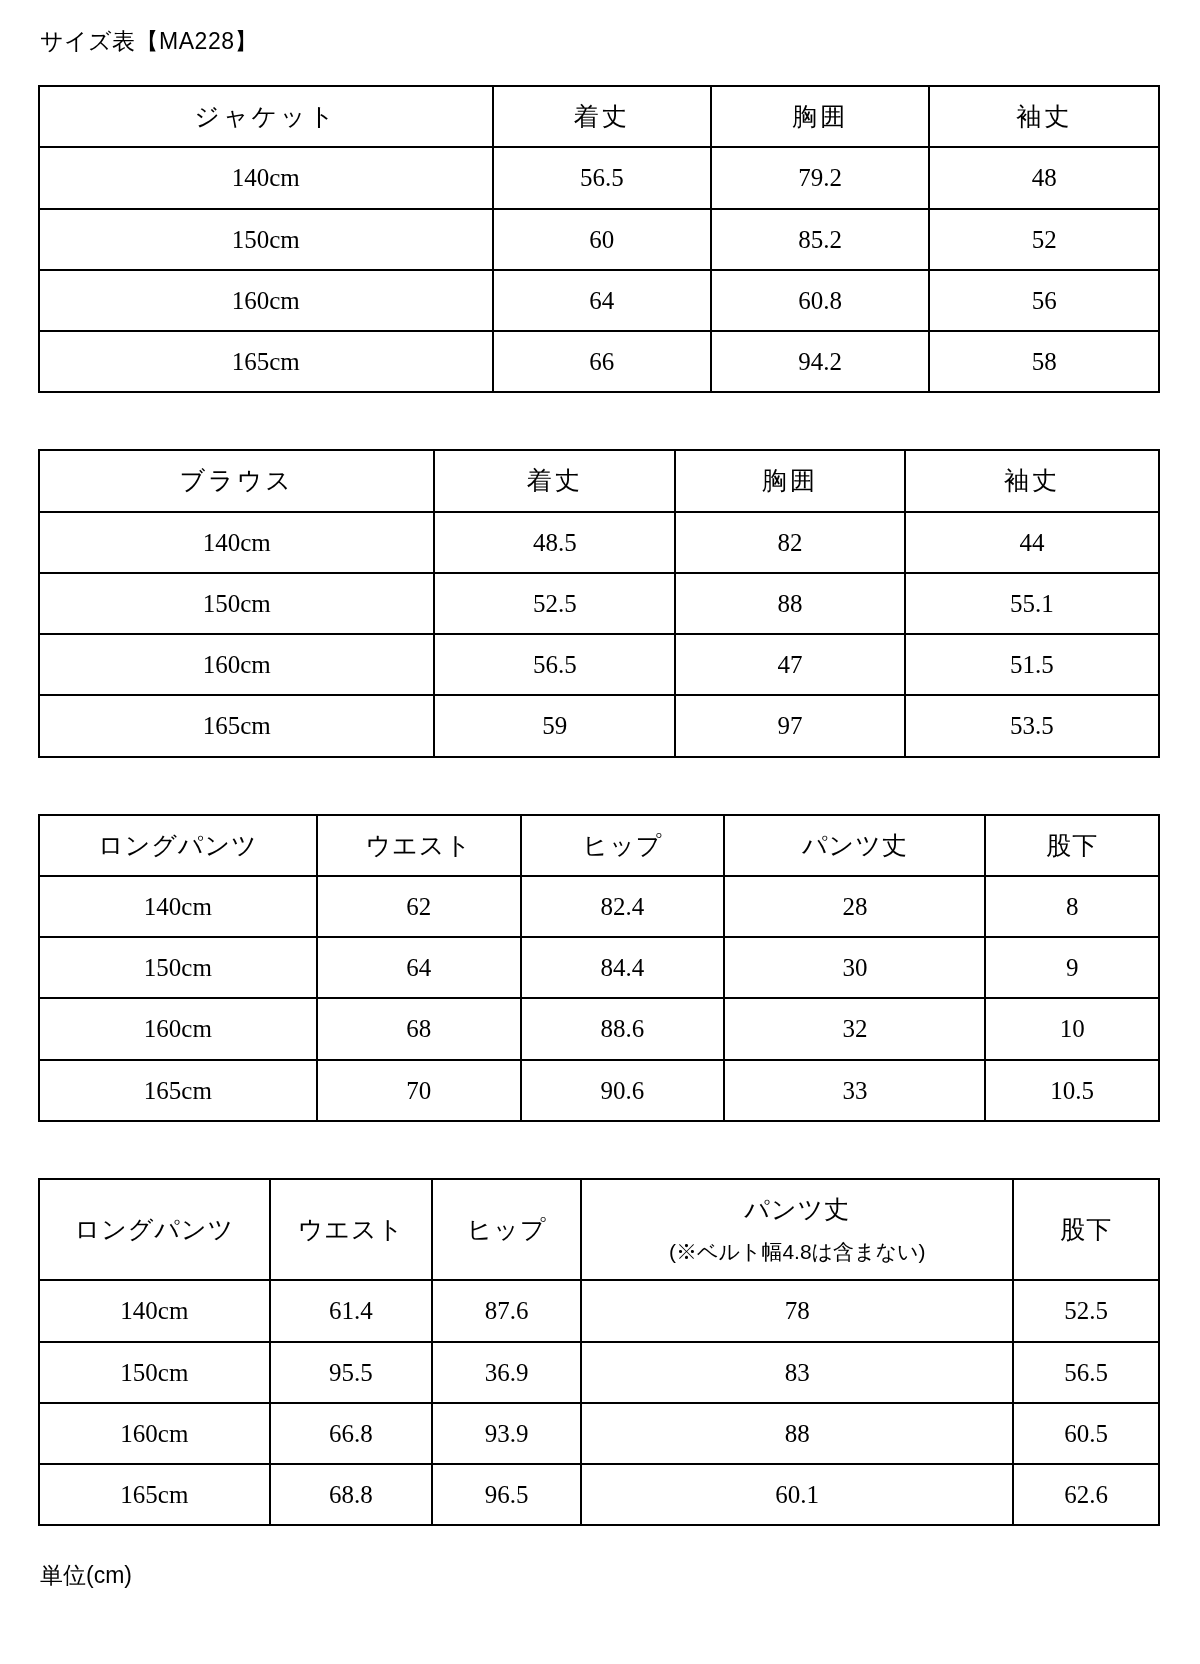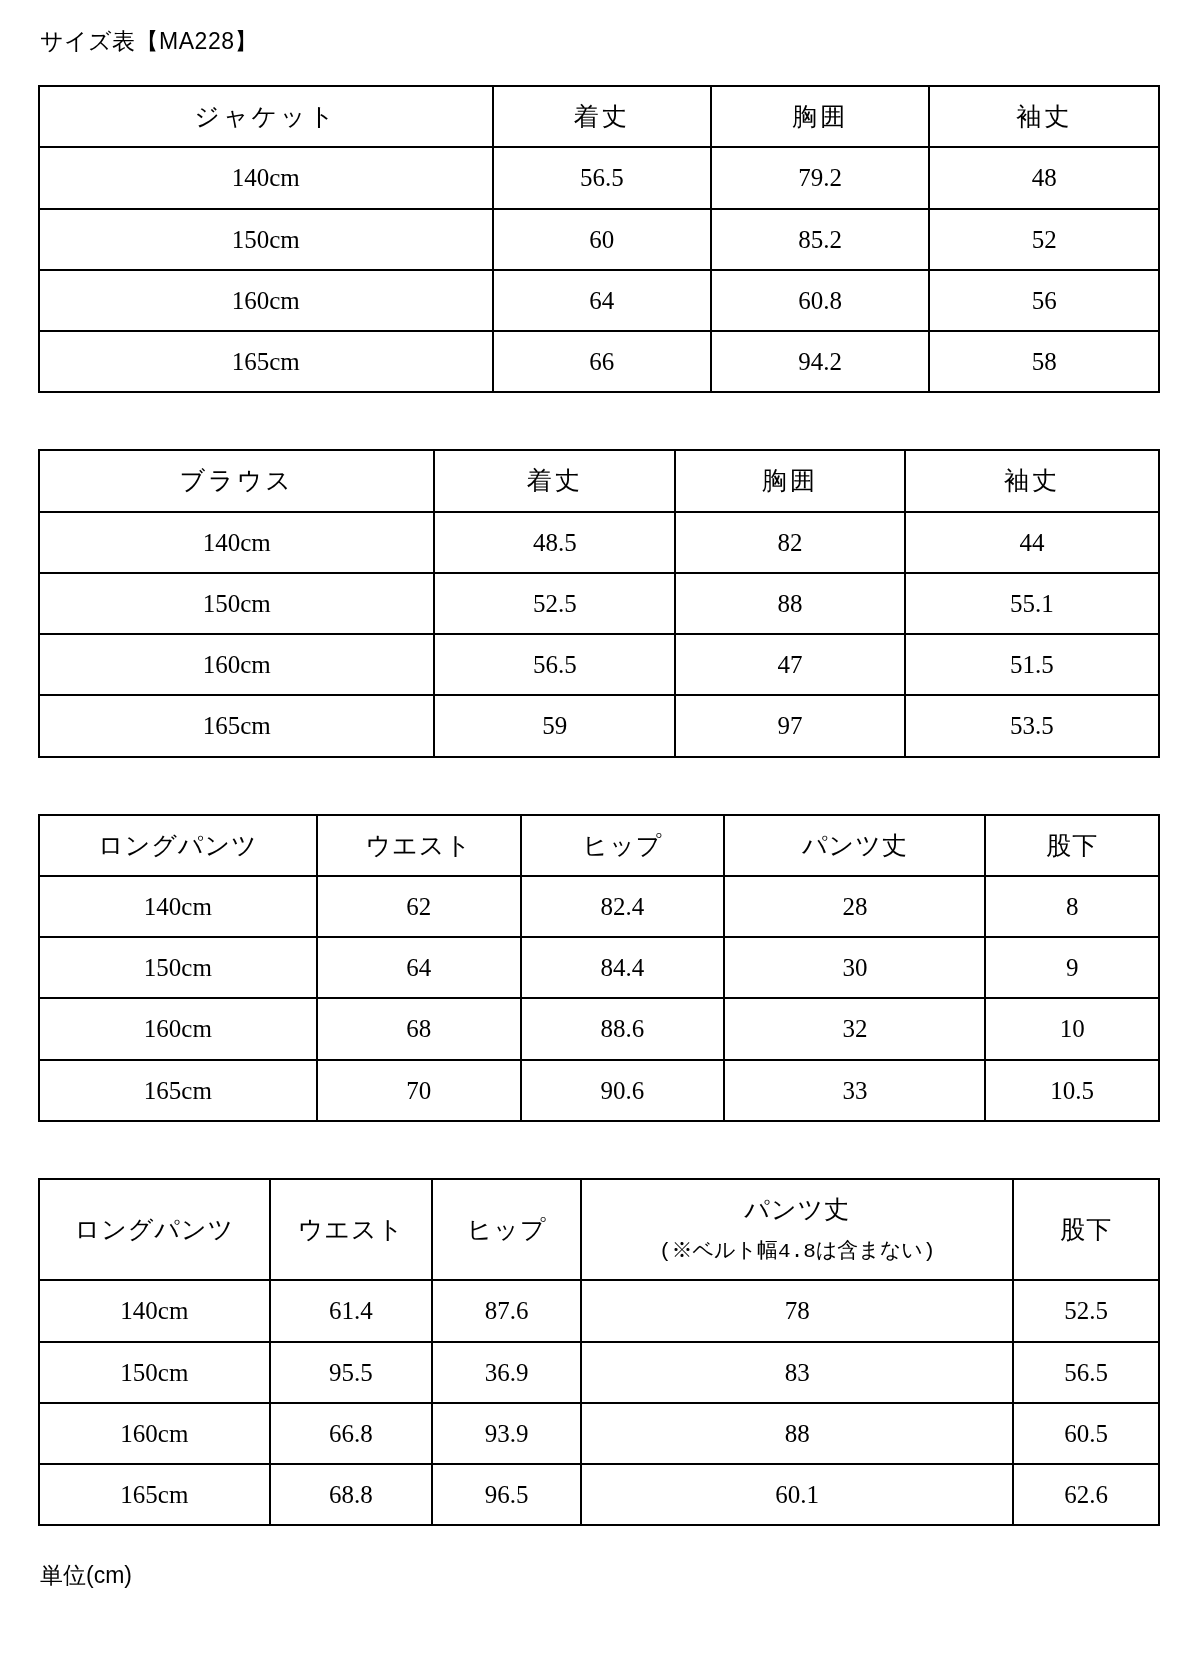--- a/index.html
+++ b/index.html
@@ -49,21 +49,21 @@
     font-size: 25px;
   }
   .num {
     font-family: "Liberation Serif", "DejaVu Serif", serif;
     font-size: 26px;
   }
   .sub-note {
     display: block;
     font-size: 21px;
     margin-top: 14px;
-    font-family: Liberation Mono, monospace;
+    font-family: Liberation Sans, sans-serif;
     letter-spacing: 0px;
   }
   .two-line-head {
     line-height: 1.45;
   }
   .unit-note {
     font-size: 23px;
     font-family: "Liberation Sans", "DejaVu Sans", sans-serif;
     margin: -22px 0 0 2px;
   }

